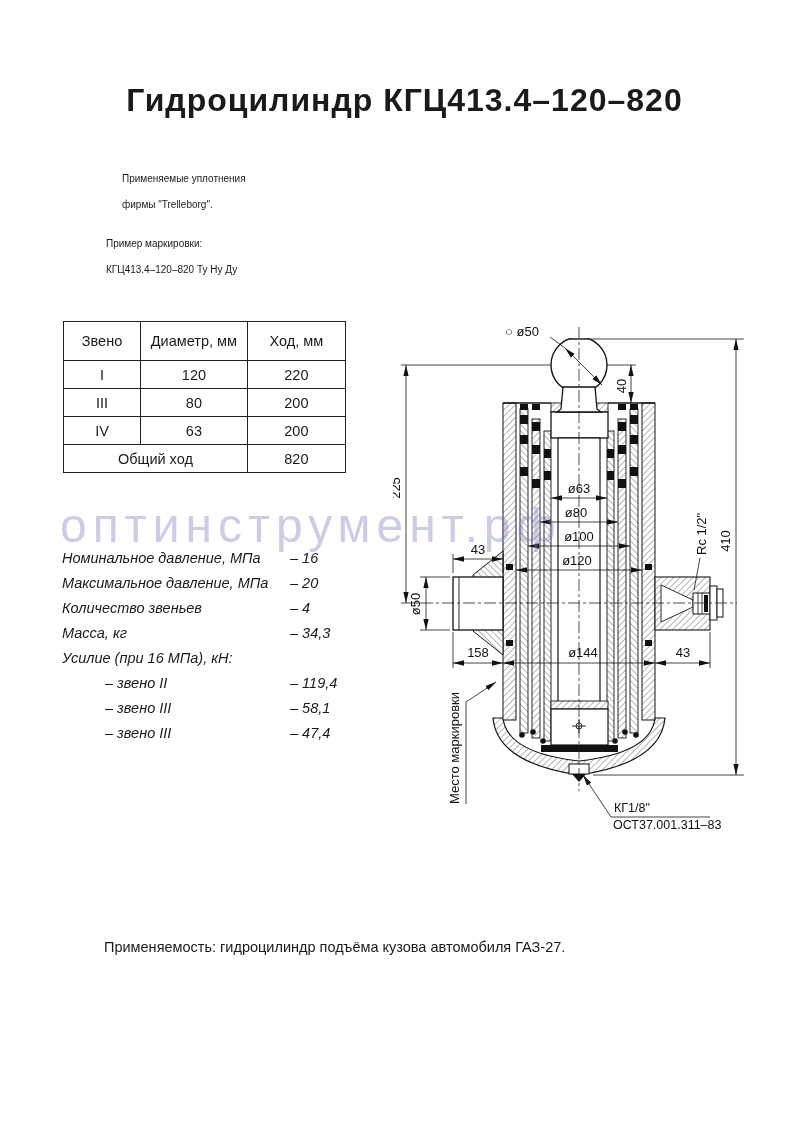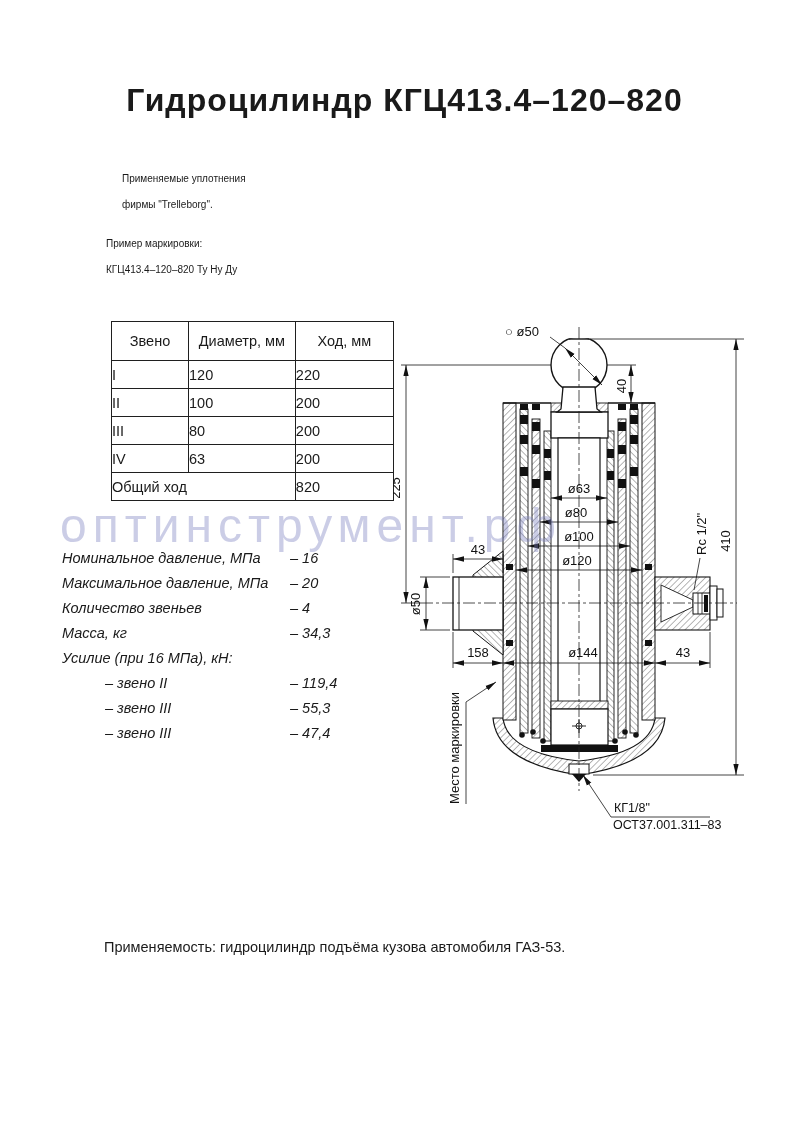--- a/index.html
+++ b/index.html
@@ -15,21 +15,21 @@
   .tb-seals{top:166px;left:122px;}
   .tb-marking{top:231px;left:106px;}
   .footer-note{position:absolute;top:939px;left:104px;font-size:14.5px;}
   .watermark{
     position:absolute;top:498px;left:60px;z-index:6;pointer-events:none;
     font-size:48px;font-weight:400;letter-spacing:6px;white-space:nowrap;
     color:rgba(124,130,192,0.40);
   }
   table.spec-table{
     position:absolute;top:321px;left:63px;width:283px;
-    border-collapse:collapse;font-size:14.5px;margin-left:48px;
+    border-collapse:collapse;font-size:14.5px;text-align:center;
   }
   table.spec-table td,table.spec-table th{
     border:1.4px solid #1f1f1f;font-weight:400;padding:0;
   }
   table.spec-table th{height:38px;}
   table.spec-table td{height:27px;}
   .c1{width:77px;} .c2{width:107px;} .c3{width:99px;}
   .specs{position:absolute;top:546px;left:62px;width:300px;font-size:14.5px;font-style:italic;}
   .spec-row{position:relative;height:25px;line-height:25px;white-space:nowrap;}
   .spec-row .val{position:absolute;left:228px;top:0;}
@@ -61,25 +61,20 @@
       <th class="c1">Звено</th>
       <th class="c2">Диаметр, мм</th>
       <th class="c3">Ход, мм</th>
     </tr>
     <tr>
       <td>I</td>
       <td>120</td>
       <td>220</td>
     </tr>
     <tr>
-      <td>II</td>
-      <td>100</td>
-      <td>200</td>
-    </tr>
-    <tr>
       <td>III</td>
       <td>80</td>
       <td>200</td>
     </tr>
     <tr>
       <td>IV</td>
       <td>63</td>
       <td>200</td>
     </tr>
     <tr>
@@ -106,21 +101,21 @@
       <span>Масса, кг</span>
       <span class="val">– 34,3</span>
     </div>
     <div class="spec-row">Усилие (при 16 МПа), кН:</div>
     <div class="spec-row indent">
       <span>– звено II</span>
       <span class="val">– 119,4</span>
     </div>
     <div class="spec-row indent">
       <span>– звено III</span>
-      <span class="val">– 55,3</span>
+      <span class="val">– 58,1</span>
     </div>
     <div class="spec-row indent">
       <span>– звено III</span>
       <span class="val">– 47,4</span>
     </div>
   </div>
 
   <svg class="drawing" width="375" height="515" viewBox="0 0 375 515">
     <defs>
       <pattern id="h1" patternUnits="userSpaceOnUse" width="4.5" height="4.5" patternTransform="rotate(45)">
@@ -293,14 +288,14 @@
     <text class="dt" x="190" y="334" text-anchor="middle">ø144</text>
     <text class="dt" x="290" y="334" text-anchor="middle">43</text>
     <text class="dt" x="313" y="232" transform="rotate(-90 313 232)">Rc 1/2"</text>
     <text class="dt" x="66" y="481" transform="rotate(-90 66 481)">Место маркировки</text>
     <text class="dts" x="221" y="489">КГ1/8"</text>
     <text class="dts" x="220" y="506">ОСТ37.001.311–83</text>
   </svg>
 
   <div class="watermark">оптинструмент.рф</div>
 
-  <div class="footer-note">Применяемость: гидроцилиндр подъёма кузова автомобиля ГАЗ-53.</div>
+  <div class="footer-note">Применяемость: гидроцилиндр подъёма кузова автомобиля ГАЗ-27.</div>
 </div>
 
 </body></html>

